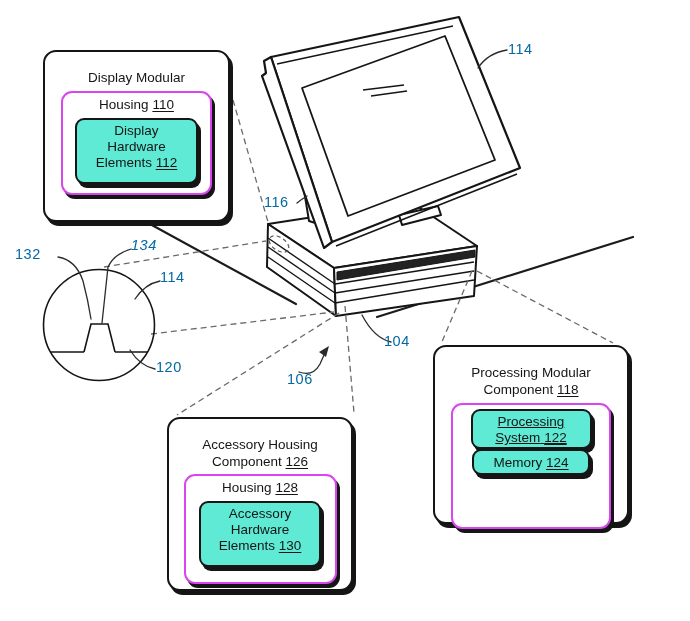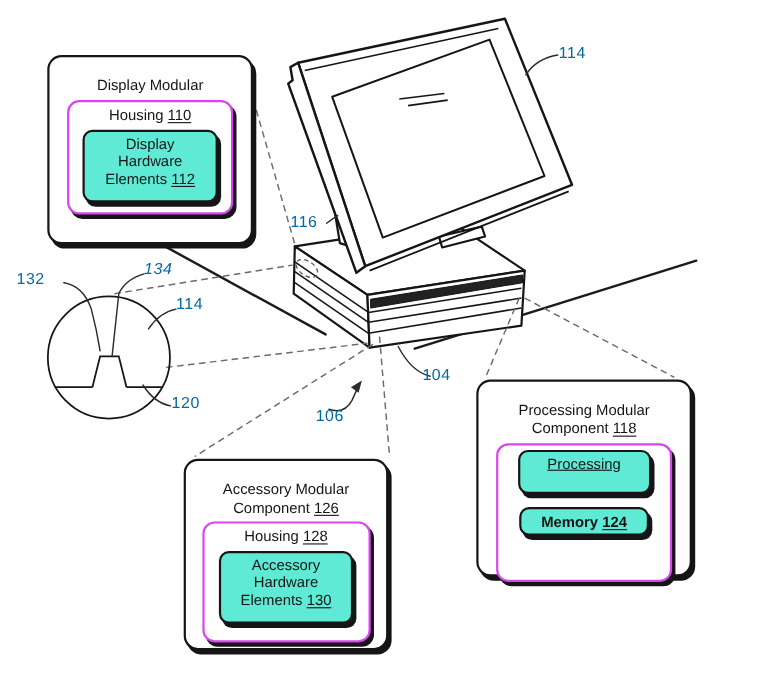--- a/index.html
+++ b/index.html
@@ -122,21 +122,21 @@
           <div>Display</div>
           <div>Hardware</div>
           <div><span>Elements</span>&nbsp;<span class="rnum">112</span></div>
         </div>
       </div>
     </div>
   </div>
 
   <div class="pbox" style="left:167px;top:417px;width:186px;height:174px;">
     <div class="title">
-      <div>Accessory Modular</div>
+      <div>Accessory Housing</div>
       <div><span>Component</span>&nbsp;<span class="rnum">126</span></div>
     </div>
     <div class="mid" style="width:153px;height:110px;">
       <div class="mtitle"><span>Housing</span>&nbsp;<span class="rnum">128</span></div>
       <div class="leaf" style="width:122px;height:66px;">
         <div class="ltext">
           <div>Accessory</div>
           <div>Hardware</div>
           <div><span>Elements</span>&nbsp;<span class="rnum">130</span></div>
         </div>
@@ -146,23 +146,24 @@
 
   <div class="pbox" style="left:433px;top:345px;width:196px;height:179px;">
     <div class="title">
       <div>Processing Modular</div>
       <div><span>Component</span>&nbsp;<span class="rnum">118</span></div>
     </div>
     <div class="mid" style="width:160px;height:126px;margin-top:5px;">
       <div class="leaf" style="width:121px;height:40px;margin-top:4px;text-decoration:underline;">
         <div class="ltext">
           <div>Processing</div>
+          <div><span>System</span>&nbsp;<span class="rnum">122</span></div>
         </div>
       </div>
-      <div class="leaf" style="width:118px;height:26px;margin-top:12px;font-weight:bold;">
+      <div class="leaf" style="width:118px;height:26px;margin-top:0;">
         <div style="line-height:23px;"><span>Memory</span>&nbsp;<span class="rnum">124</span></div>
       </div>
     </div>
   </div>
 
   <span class="ref" style="left:508px;top:42px;">114</span>
   <span class="ref" style="left:264px;top:195px;">116</span>
   <span class="ref" style="left:384px;top:334px;">104</span>
   <span class="ref" style="left:266px;top:372px;margin-left:21px;">106</span>
   <span class="ref" style="left:15px;top:247px;">132</span>

